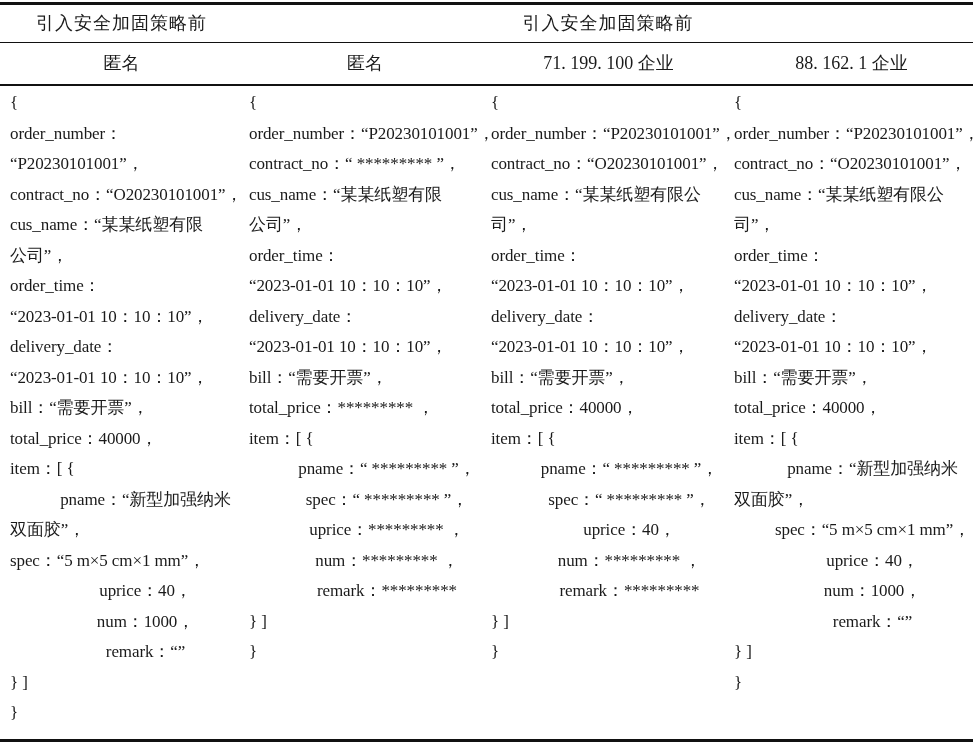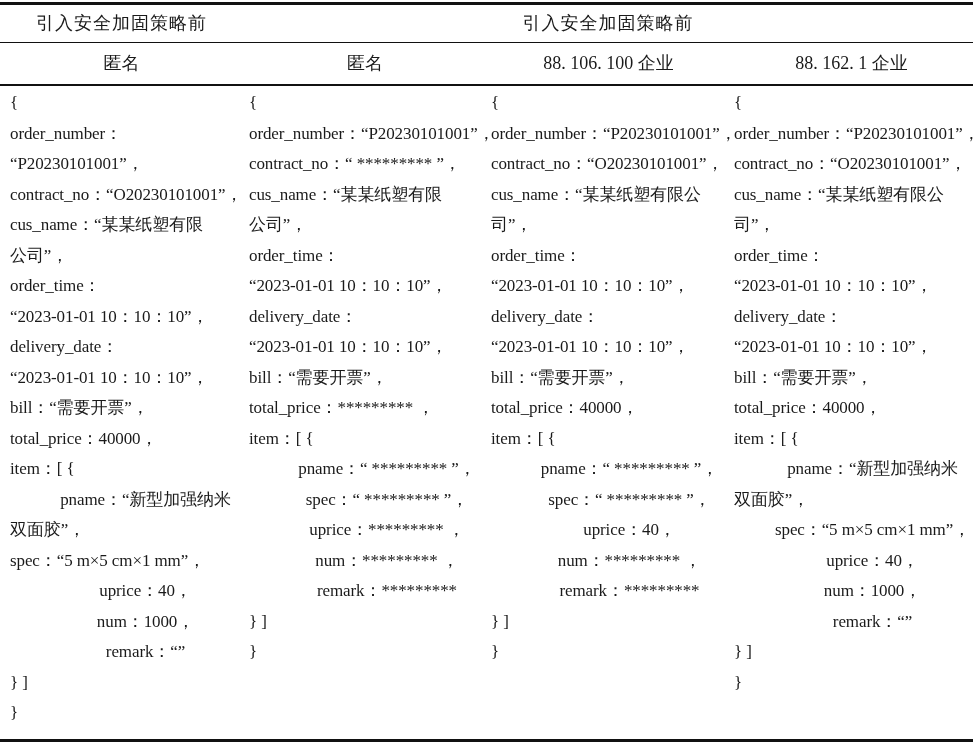--- a/index.html
+++ b/index.html
@@ -83,21 +83,21 @@
   <div class="hdr-row1">
     <div class="cell span-before">引入安全加固策略前</div>
     <div class="cell span-after">引入安全加固策略前</div>
   </div>
 
   <div class="rule thin" style="top:42px"></div>
 
   <div class="hdr-row2">
     <div class="cell c1">匿名</div>
     <div class="cell c2">匿名</div>
-    <div class="cell c3">88. 106. 100 企业</div>
+    <div class="cell c3">71. 199. 100 企业</div>
     <div class="cell c4">88. 162. 1 企业</div>
   </div>
 
   <div class="rule mid" style="top:84px"></div>
 
   <div class="body-grid" id="body-grid">
       <div class="json-col c1"><div class="code-line">{</div><div class="code-line">order_number：</div><div class="code-line">“P20230101001”，</div><div class="code-line">contract_no：“O20230101001”，</div><div class="code-line">cus_name：“某某纸塑有限</div><div class="code-line">公司”，</div><div class="code-line">order_time：</div><div class="code-line">“2023-01-01 10：10：10”，</div><div class="code-line">delivery_date：</div><div class="code-line">“2023-01-01 10：10：10”，</div><div class="code-line">bill：“需要开票”，</div><div class="code-line">total_price：40000，</div><div class="code-line">item：[ {</div><div class="code-line ind">pname：“新型加强纳米</div><div class="code-line">双面胶”，</div><div class="code-line">spec：“5 m×5 cm×1 mm”，</div><div class="code-line ind">uprice：40，</div><div class="code-line ind">num：1000，</div><div class="code-line ind">remark：“”</div><div class="code-line">} ]</div><div class="code-line">}</div></div>
       <div class="json-col c2"><div class="code-line">{</div><div class="code-line">order_number：“P20230101001”，</div><div class="code-line">contract_no：“ ********* ”，</div><div class="code-line">cus_name：“某某纸塑有限</div><div class="code-line">公司”，</div><div class="code-line">order_time：</div><div class="code-line">“2023-01-01 10：10：10”，</div><div class="code-line">delivery_date：</div><div class="code-line">“2023-01-01 10：10：10”，</div><div class="code-line">bill：“需要开票”，</div><div class="code-line">total_price：********* ，</div><div class="code-line">item：[ {</div><div class="code-line ind">pname：“ ********* ”，</div><div class="code-line ind">spec：“ ********* ”，</div><div class="code-line ind">uprice：********* ，</div><div class="code-line ind">num：********* ，</div><div class="code-line ind">remark：*********</div><div class="code-line">} ]</div><div class="code-line">}</div></div>
       <div class="json-col c3"><div class="code-line">{</div><div class="code-line">order_number：“P20230101001”，</div><div class="code-line">contract_no：“O20230101001”，</div><div class="code-line">cus_name：“某某纸塑有限公</div><div class="code-line">司”，</div><div class="code-line">order_time：</div><div class="code-line">“2023-01-01 10：10：10”，</div><div class="code-line">delivery_date：</div><div class="code-line">“2023-01-01 10：10：10”，</div><div class="code-line">bill：“需要开票”，</div><div class="code-line">total_price：40000，</div><div class="code-line">item：[ {</div><div class="code-line ind">pname：“ ********* ”，</div><div class="code-line ind">spec：“ ********* ”，</div><div class="code-line ind">uprice：40，</div><div class="code-line ind">num：********* ，</div><div class="code-line ind">remark：*********</div><div class="code-line">} ]</div><div class="code-line">}</div></div>
       <div class="json-col c4"><div class="code-line">{</div><div class="code-line">order_number：“P20230101001”，</div><div class="code-line">contract_no：“O20230101001”，</div><div class="code-line">cus_name：“某某纸塑有限公</div><div class="code-line">司”，</div><div class="code-line">order_time：</div><div class="code-line">“2023-01-01 10：10：10”，</div><div class="code-line">delivery_date：</div><div class="code-line">“2023-01-01 10：10：10”，</div><div class="code-line">bill：“需要开票”，</div><div class="code-line">total_price：40000，</div><div class="code-line">item：[ {</div><div class="code-line ind">pname：“新型加强纳米</div><div class="code-line">双面胶”，</div><div class="code-line ind">spec：“5 m×5 cm×1 mm”，</div><div class="code-line ind">uprice：40，</div><div class="code-line ind">num：1000，</div><div class="code-line ind">remark：“”</div><div class="code-line">} ]</div><div class="code-line">}</div></div>

